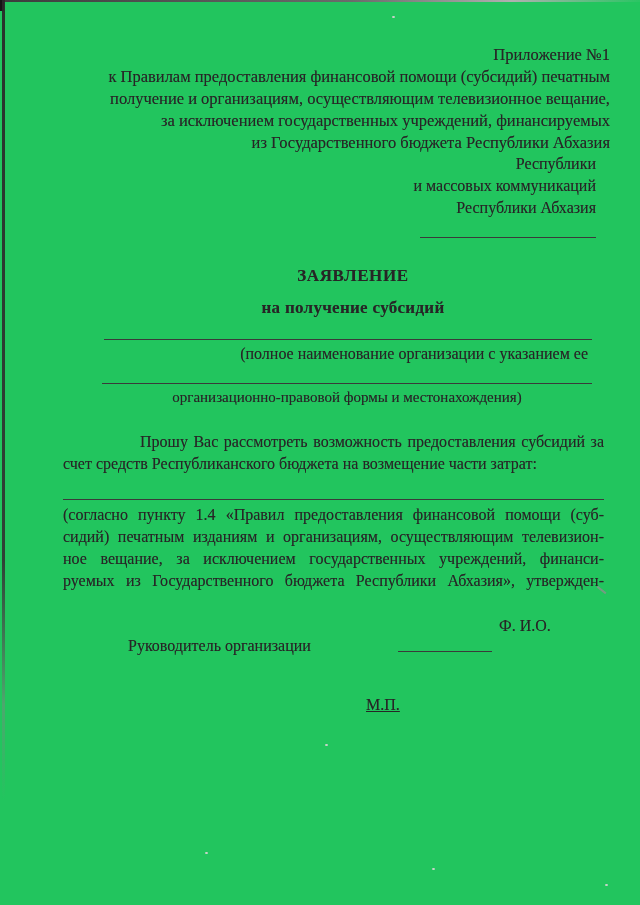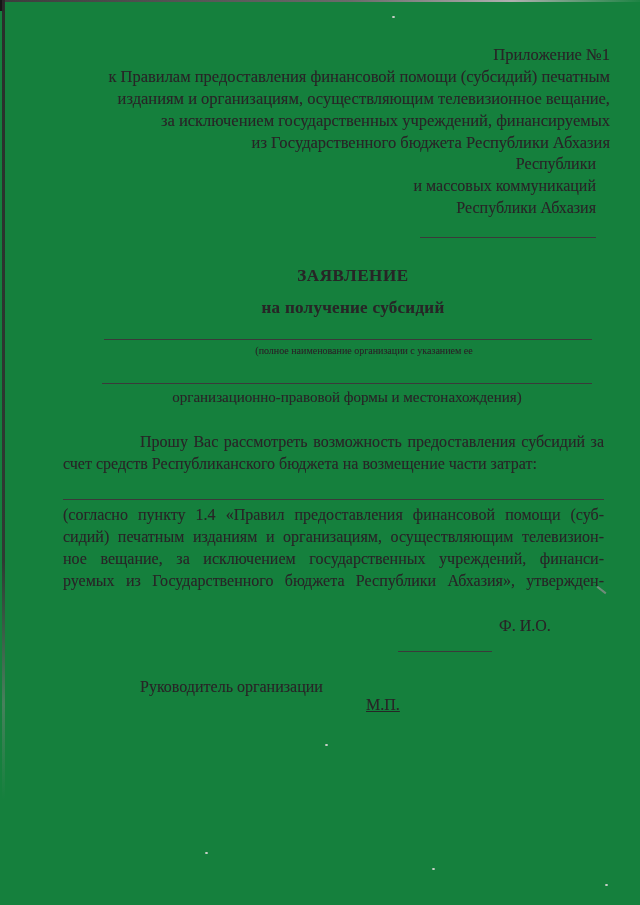--- a/index.html
+++ b/index.html
@@ -1,19 +1,19 @@
 <!DOCTYPE html>
 <html lang="ru"><head>
 <meta charset="utf-8">
 <style>
   html,body{margin:0;padding:0;background:#ffffff;}
   .page{
     position:relative;
     width:640px;height:905px;
-    background:#15803d;
+    background:#22c55e;
     font-family:"Liberation Serif", serif;
     color:#262626;
     font-size:16px;
     overflow:hidden;
     text-shadow:0 0 0.5px rgba(55,55,55,0.55);
   }
   .abs{position:absolute;}
   
   .edge-top{top:0;left:0;width:640px;height:2px;
     background:linear-gradient(to right,#3c3c3c,#6b6b6b 55%,#b0b0b0 80%,rgba(200,200,200,0.05));}
@@ -26,29 +26,29 @@
   
   .annex{top:44px;left:60px;right:30px;text-align:right;line-height:22px;font-size:16.5px;}
   .addressee{top:153px;right:44px;text-align:right;line-height:22px;}
   .hline{height:0;border-top:1.7px solid #3a3a3a;}
   .addressee-underline{top:237px;left:420px;width:176px;}
   .doc-title{top:266px;left:63px;width:580px;text-align:center;
     font-weight:bold;font-size:17px;letter-spacing:0.6px;}
   .doc-subtitle{top:298px;left:63px;width:580px;text-align:center;
     font-weight:bold;font-size:17px;letter-spacing:0.3px;}
   .field1{top:339px;left:104px;width:488px;border-top-width:1.4px;}
-  .cap1{top:345px;left:120px;width:488px;text-align:center;font-size:10px;}
+  .cap1{top:345px;left:100px;width:488px;text-align:right;font-size:16px;}
   .field2{top:383px;left:102px;width:490px;border-top-width:1.4px;}
   .cap2{top:389px;left:102px;width:490px;text-align:center;font-size:15px;}
   .request{top:431px;left:63px;width:541px;line-height:22px;}
   .jline{text-align:justify;text-align-last:justify;}
   .indent{padding-left:77px;}
   .note-rule{top:499px;left:63px;width:541px;}
   .note{top:504px;left:63px;width:541px;line-height:22px;}
-  .sig-label{top:637px;left:140px;margin-top:41px;}
+  .sig-label{top:637px;left:128px;}
   .sig-underline{top:651px;left:398px;width:94px;border-top-width:1.4px;}
   .sig-fio{top:617px;left:499px;}
   .stamp{top:696px;left:366px;text-decoration:underline;}
 </style>
 </head>
 <body>
 
 <div class="page">
 
   <div class="abs edge-top"></div>
@@ -57,21 +57,21 @@
   <div class="abs stray-mark"></div>
   <div class="abs speck" style="top:16px;left:392px;"></div>
   <div class="abs speck" style="top:744px;left:325px;"></div>
   <div class="abs speck" style="top:852px;left:205px;"></div>
   <div class="abs speck" style="top:868px;left:432px;"></div>
   <div class="abs speck" style="top:884px;left:605px;"></div>
 
   <div class="abs annex">
     <div>Приложение №1</div>
     <div>к Правилам предоставления финансовой помощи (субсидий) печатным</div>
-    <div>изданиям и организациям, осуществляющим телевизионное вещание,</div>
+    <div>получение и организациям, осуществляющим телевизионное вещание,</div>
     <div>за исключением государственных учреждений, финансируемых</div>
     <div>из Государственного бюджета Республики Абхазия</div>
   </div>
 
   <div class="abs addressee">
     <div>Республики</div>
     <div>и массовых коммуникаций</div>
     <div>Республики Абхазия</div>
   </div>
   <div class="abs hline addressee-underline"></div>

